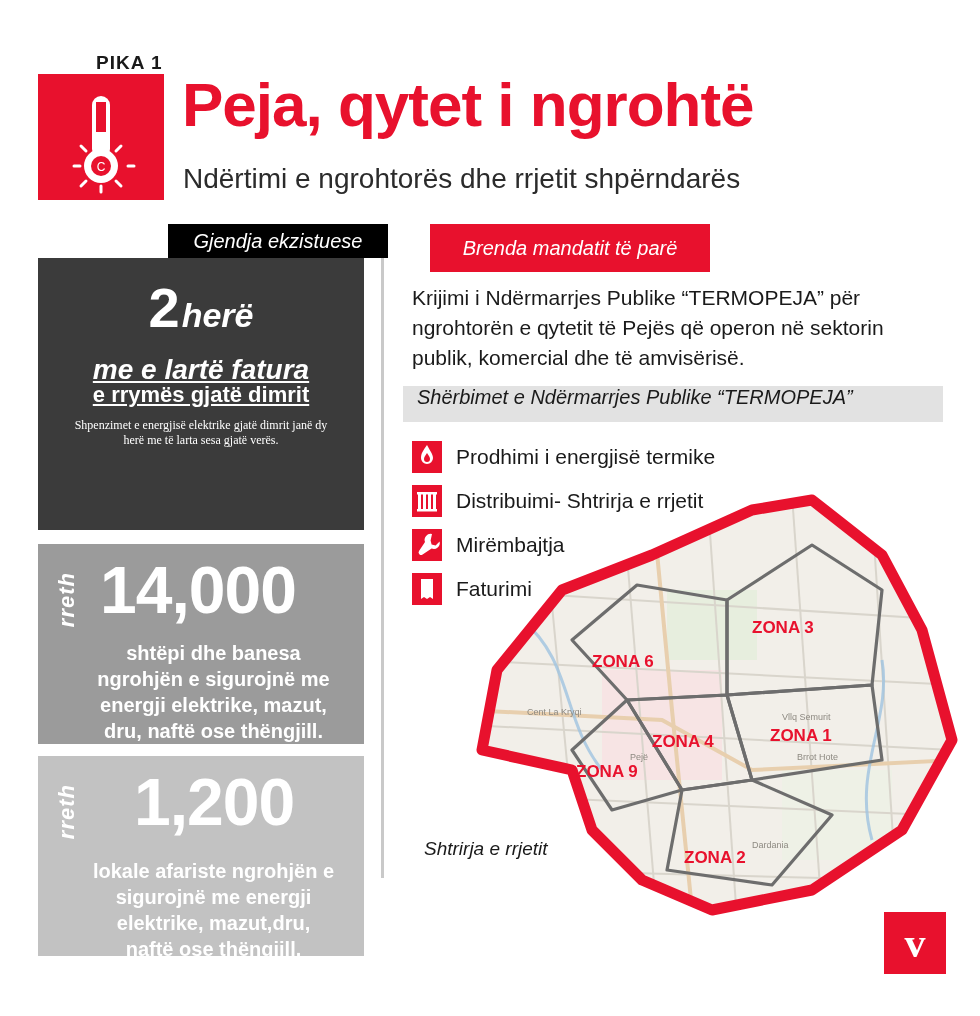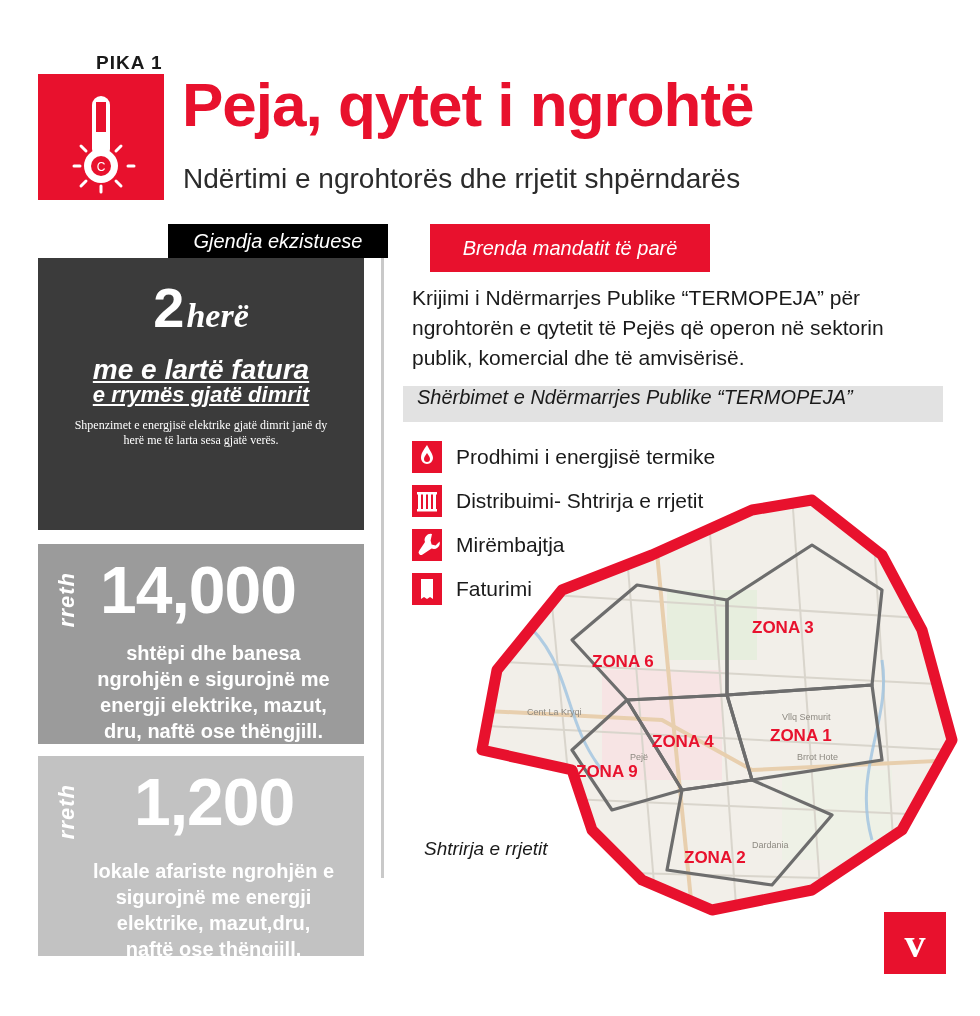--- a/index.html
+++ b/index.html
@@ -119,39 +119,37 @@
     text-align: center;
     font-size: 56px;
     font-weight: bold;
     line-height: 1;
   }
   .big2 .unit {
     font-size: 34px;
     font-style: italic;
     font-weight: bold;
     margin-left: 2px;
-    font-family: Liberation Serif, serif;
   }
   .card-dark .under1 {
     position: absolute;
     left: 0; right: 0;
     top: 96px;
     text-align: center;
     font-size: 28px;
     font-style: italic;
     font-weight: bold;
     text-decoration: underline;
   }
   .card-dark .under2 {
     position: absolute;
     left: 0; right: 0;
     top: 124px;
     text-align: center;
     font-size: 22px;
-    font-style: italic;
     font-weight: bold;
     text-decoration: underline;
   }
   .card-dark .body {
     position: absolute;
     left: 26px;
     right: 26px;
     top: 160px;
     text-align: center;
     font-size: 12px;

